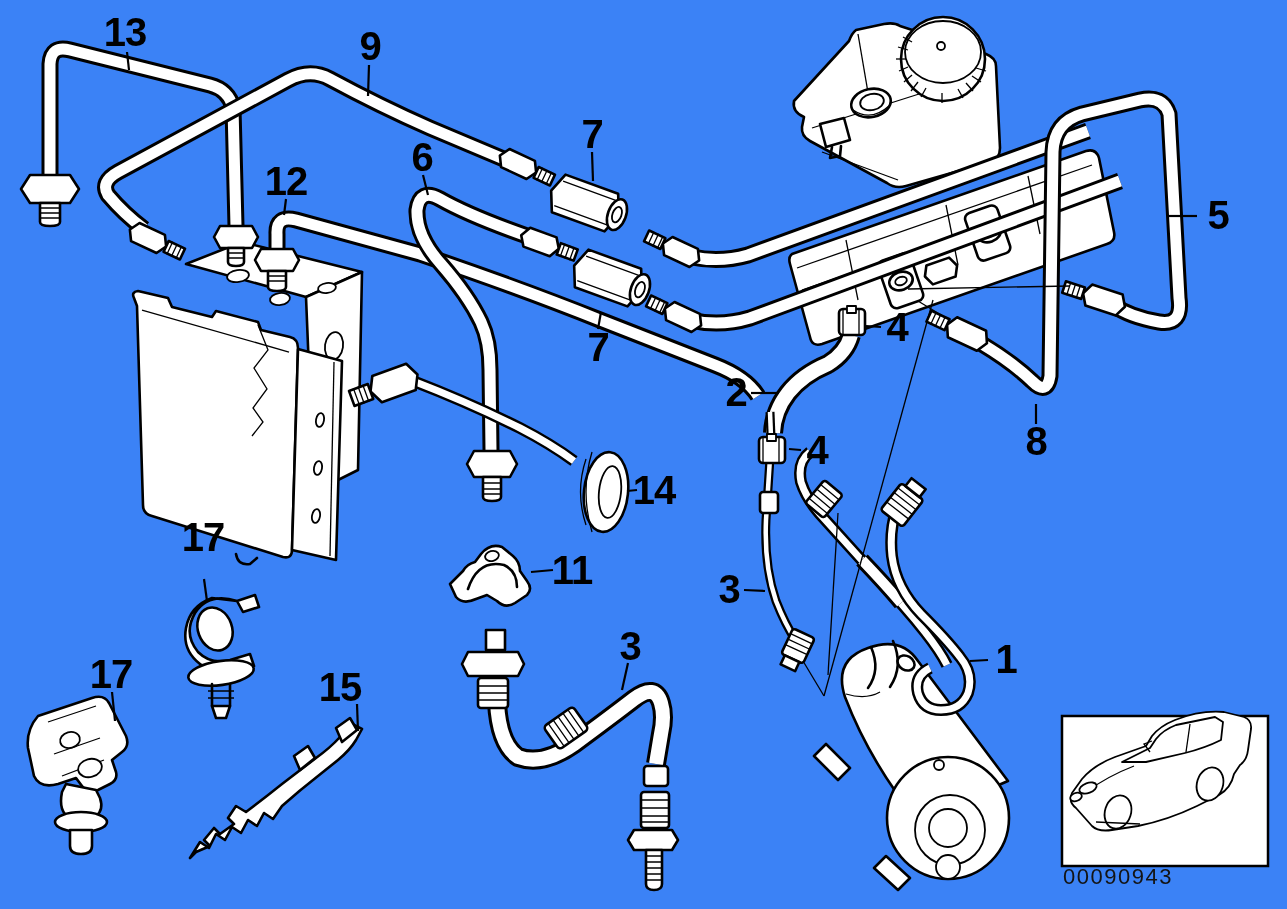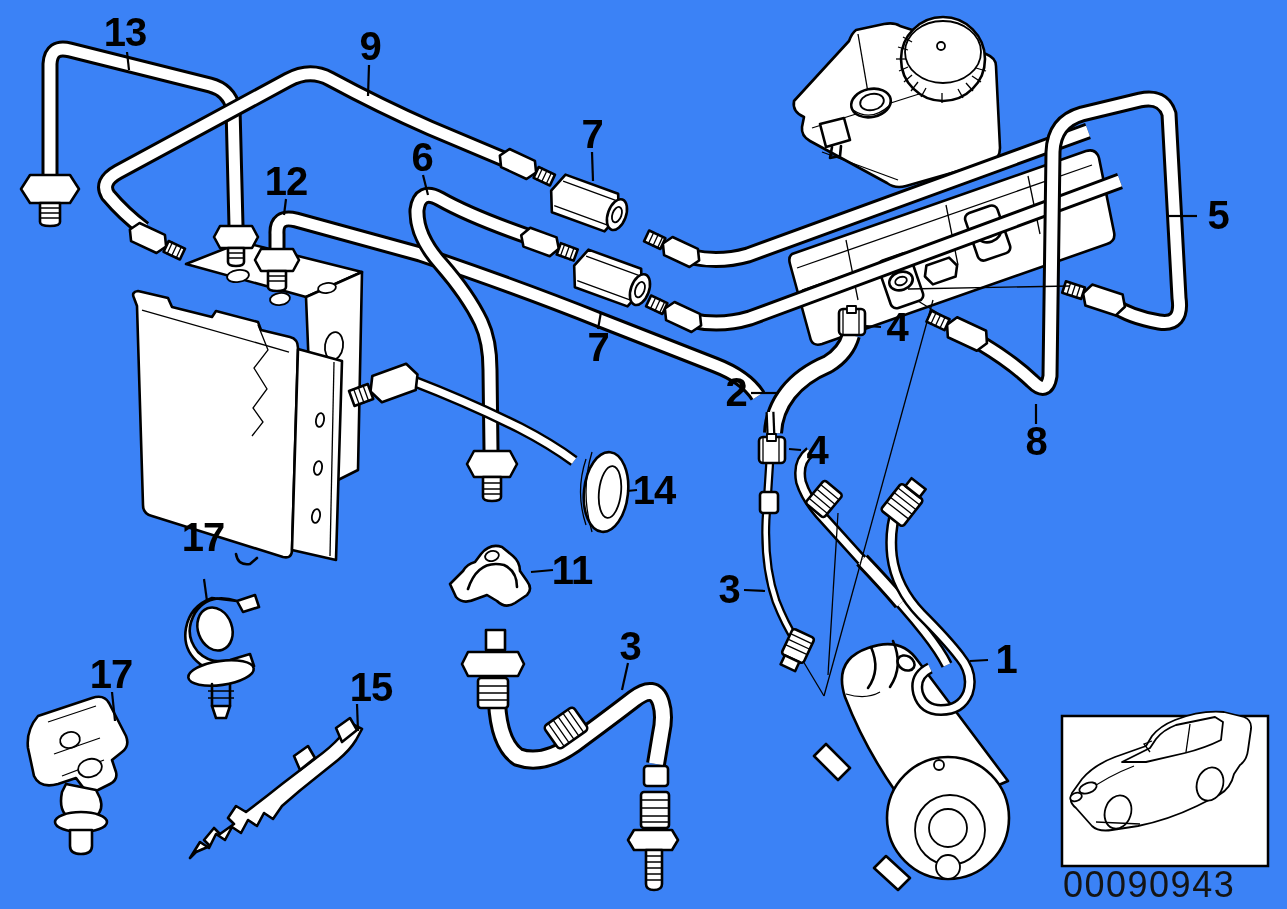--- a/index.html
+++ b/index.html
@@ -2,21 +2,21 @@
 <html><head>
 <meta charset="utf-8">
 <style>
   html,body{margin:0;padding:0;background:#fff;}
   .stage{position:relative;width:1287px;height:909px;background:#3b82f6;
          font-family:"Liberation Sans",sans-serif;overflow:hidden;}
   .stage svg{position:absolute;left:0;top:0;}
   
   .co{position:absolute;transform:translate(-50%,-50%);font-weight:bold;
       font-size:40px;line-height:1;color:#000;letter-spacing:-1px;user-select:none;}
-  .pn{position:absolute;font-size:36px;color:#141414;letter-spacing:1.5px;}
+  .pn{position:absolute;font-size:22px;color:#141414;letter-spacing:1.5px;}
   
   .s  {fill:none;stroke:#000;stroke-width:2.6;stroke-linejoin:round;stroke-linecap:round}
   .sf {fill:#fff;stroke:#000;stroke-width:2.6;stroke-linejoin:round}
   .sft{fill:#fff;stroke:#000;stroke-width:1.8;stroke-linejoin:round}
   .ln {fill:none;stroke:#000;stroke-width:1.3}
   .ld {fill:none;stroke:#000;stroke-width:2.2}
   .tb   {fill:none;stroke:#000;stroke-width:17;stroke-linejoin:round;stroke-linecap:butt}
   .tb-i {fill:none;stroke:#fff;stroke-width:11;stroke-linejoin:round;stroke-linecap:butt}
   .tb2  {fill:none;stroke:#000;stroke-width:12;stroke-linejoin:round;stroke-linecap:butt}
   .tb2-i{fill:none;stroke:#fff;stroke-width:7;stroke-linejoin:round;stroke-linecap:butt}
@@ -367,16 +367,16 @@
   <div class="co" style="left:736px;top:392px">2</div>
   <div class="co" style="left:1036px;top:441px">8</div>
   <div class="co" style="left:817px;top:450px">4</div>
   <div class="co" style="left:654px;top:490px">14</div>
   <div class="co" style="left:572px;top:570px">11</div>
   <div class="co" style="left:203px;top:537px">17</div>
   <div class="co" style="left:729px;top:589px">3</div>
   <div class="co" style="left:630px;top:646px">3</div>
   <div class="co" style="left:1006px;top:659px">1</div>
   <div class="co" style="left:111px;top:674px">17</div>
-  <div class="co" style="left:371px;top:687px">15</div>
+  <div class="co" style="left:340px;top:687px">15</div>
 
   <div class="pn" style="left:1063px;top:864px">00090943</div>
 </div>
 
 </body></html>

